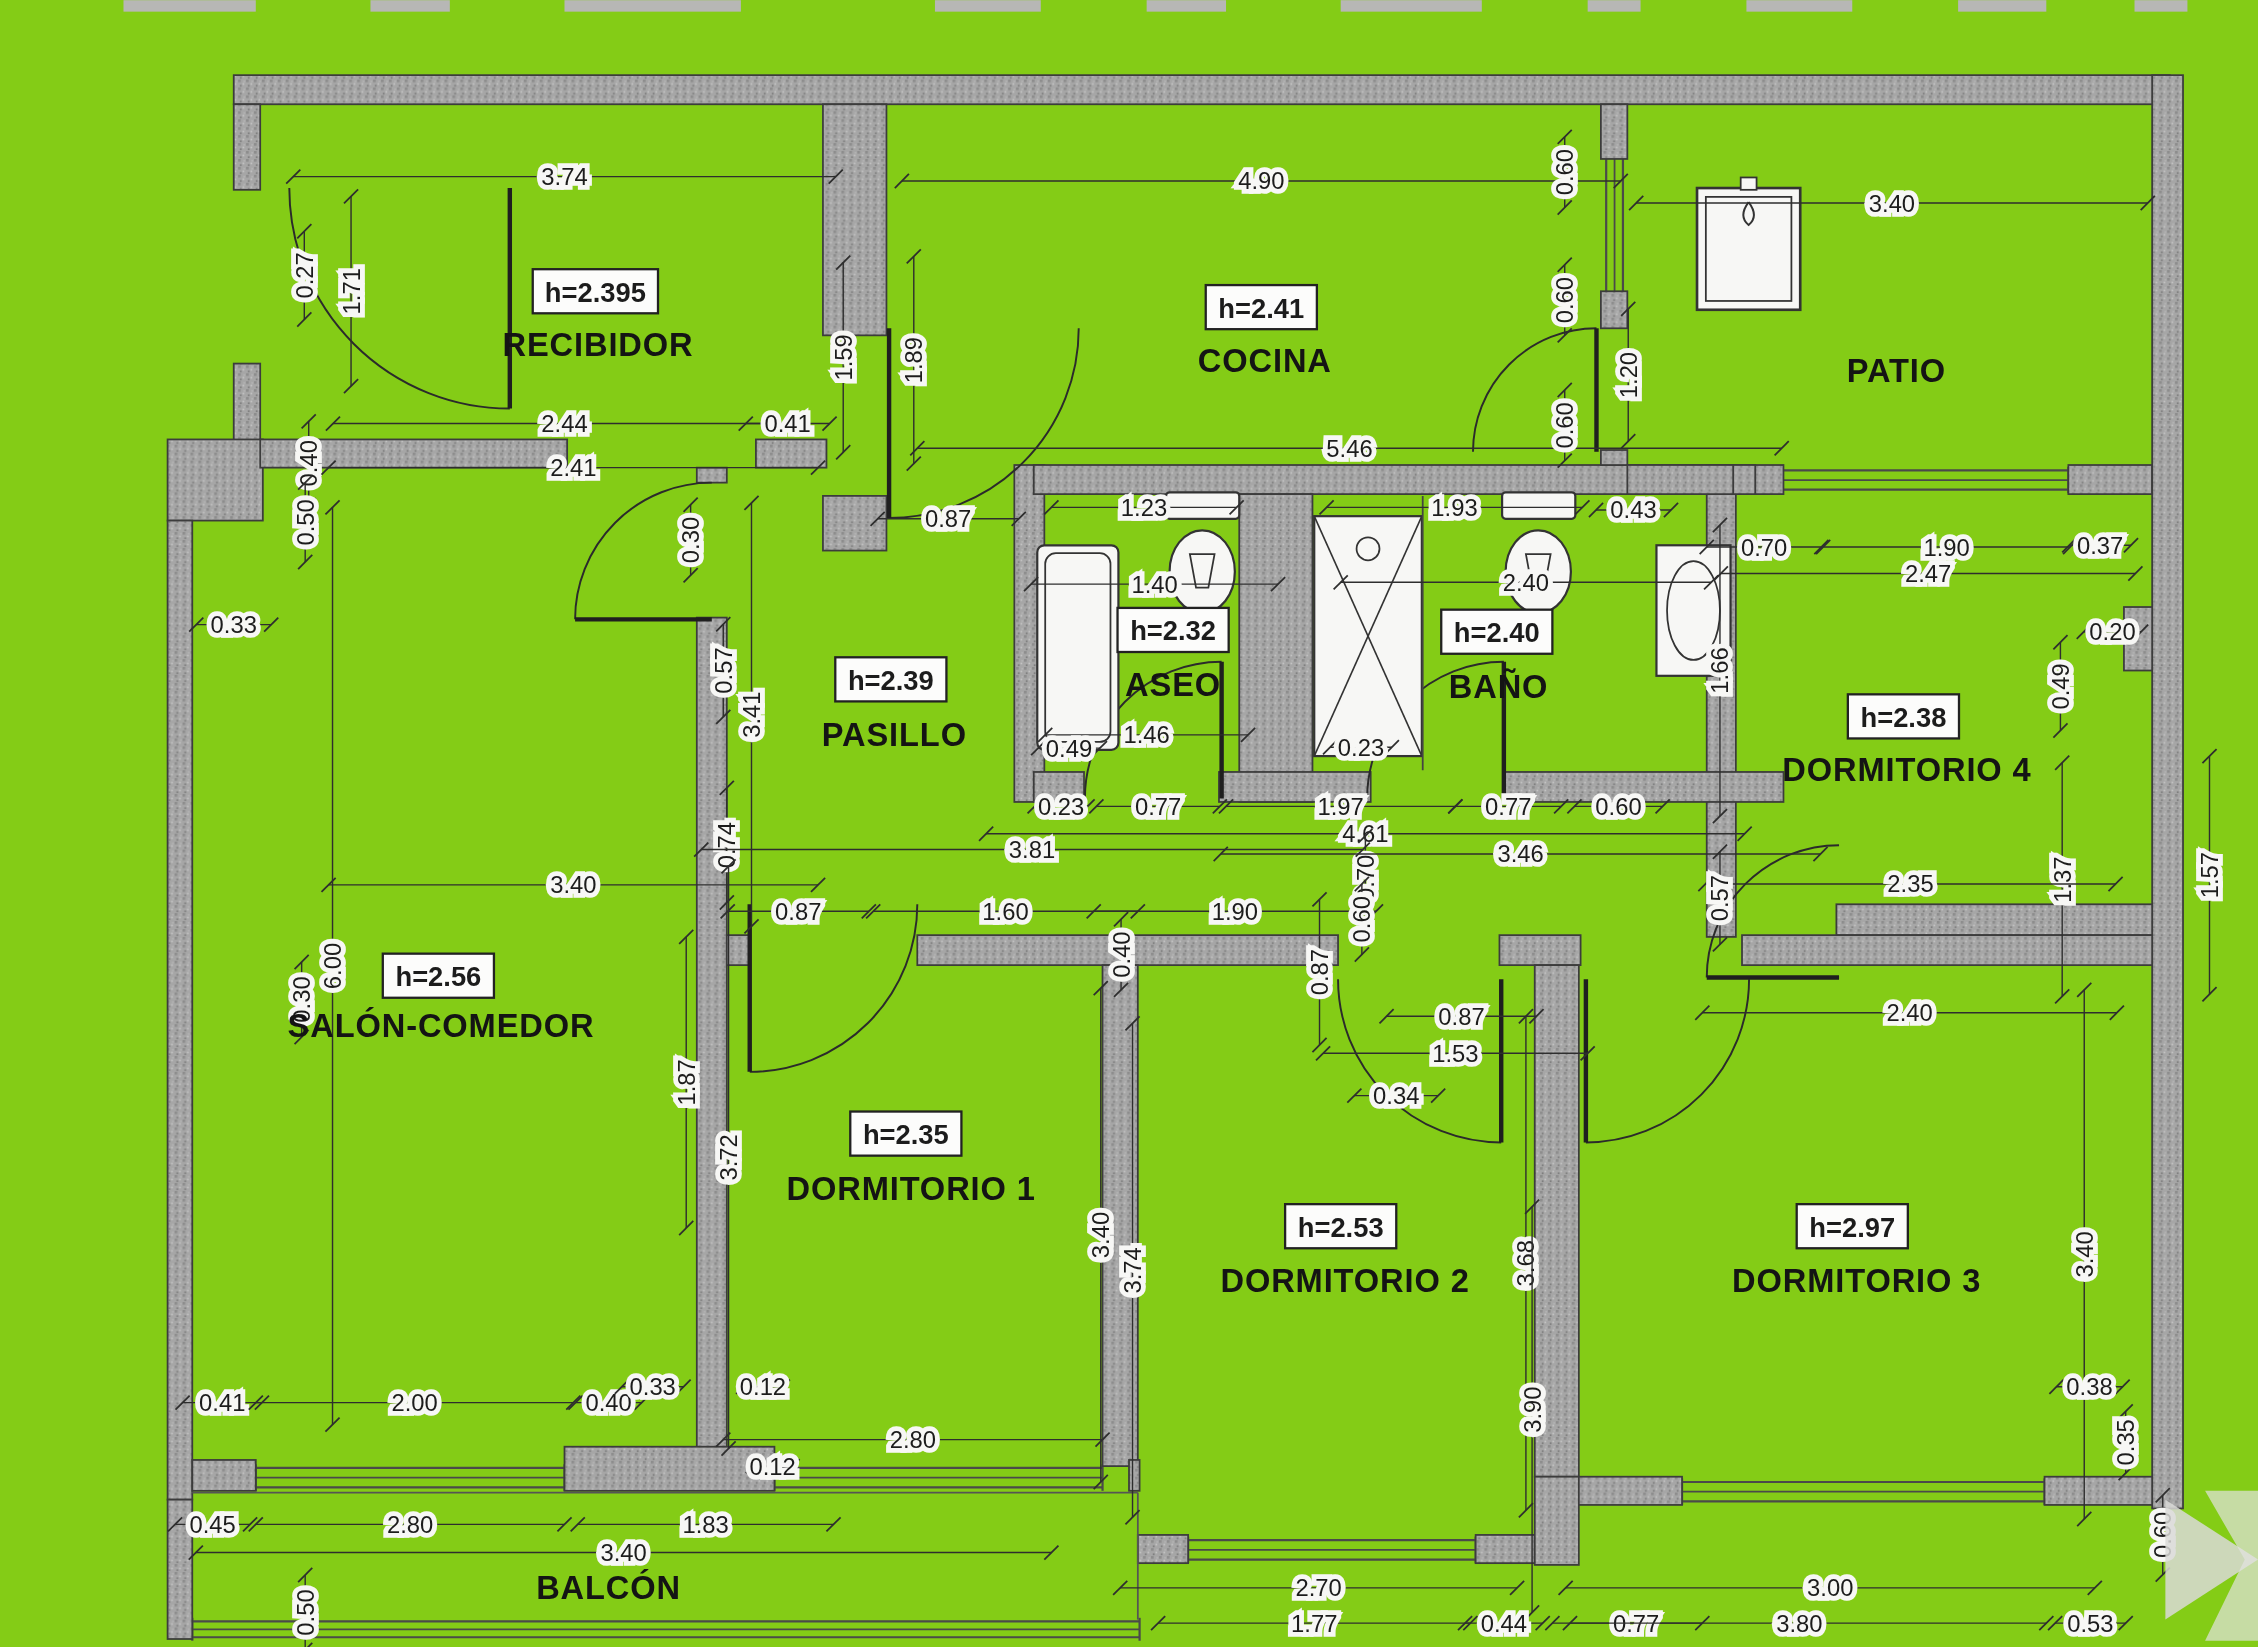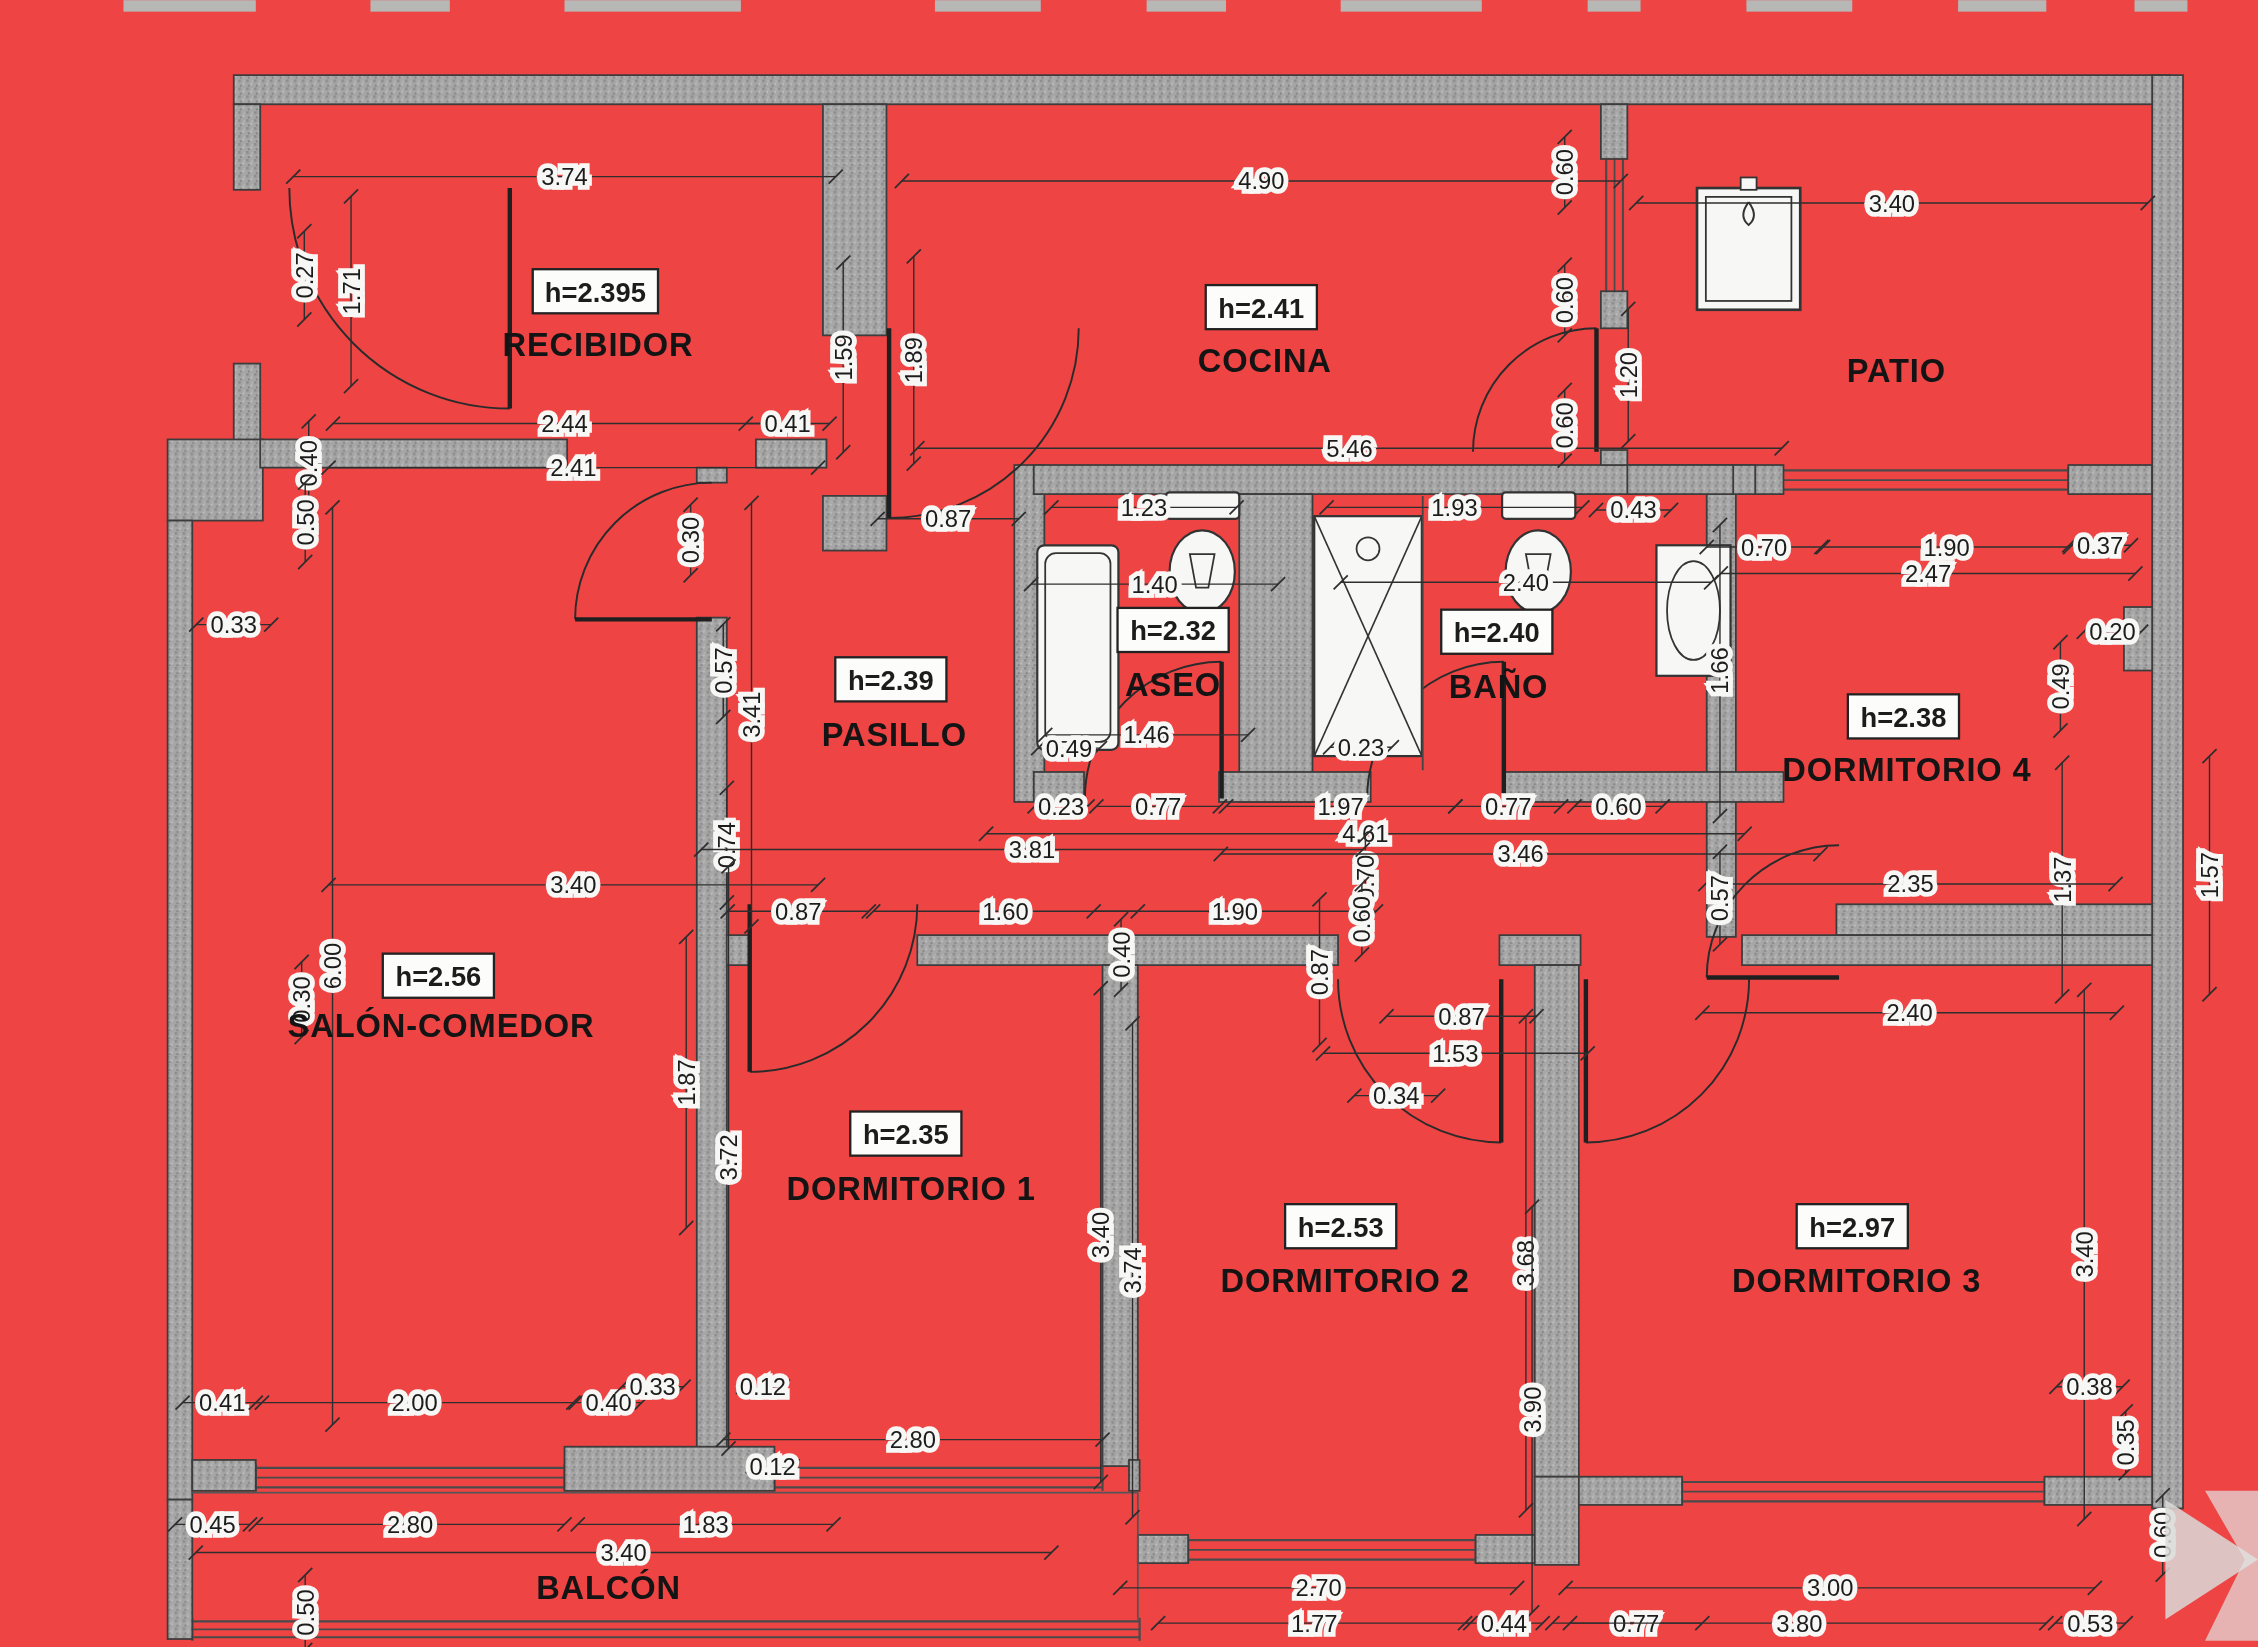--- a/index.html
+++ b/index.html
@@ -1,17 +1,17 @@
 <!DOCTYPE html>
 <html style="font-size:14px"><head>
 <meta charset="utf-8">
 <style>
   html,body{margin:0;padding:0;background:#e9e9e7;}
   body{font-family:"Liberation Sans", sans-serif;}
-  #plan-wrap{position:relative;width:2258px;height:1648px;background:#ef4444;overflow:hidden;}
+  #plan-wrap{position:relative;width:2258px;height:1648px;background:#84cc16;overflow:hidden;}
   svg{display:block;}
   text{font-family:"Liberation Sans", sans-serif;}
 </style>
 </head>
 <body>
 
 <div id="plan-wrap">
   <svg id="plan-svg" width="2258" height="1648" viewBox="0 0 2560 1868">
     <title>Plano acotado de vivienda — distribución y alturas</title>
     <defs>

